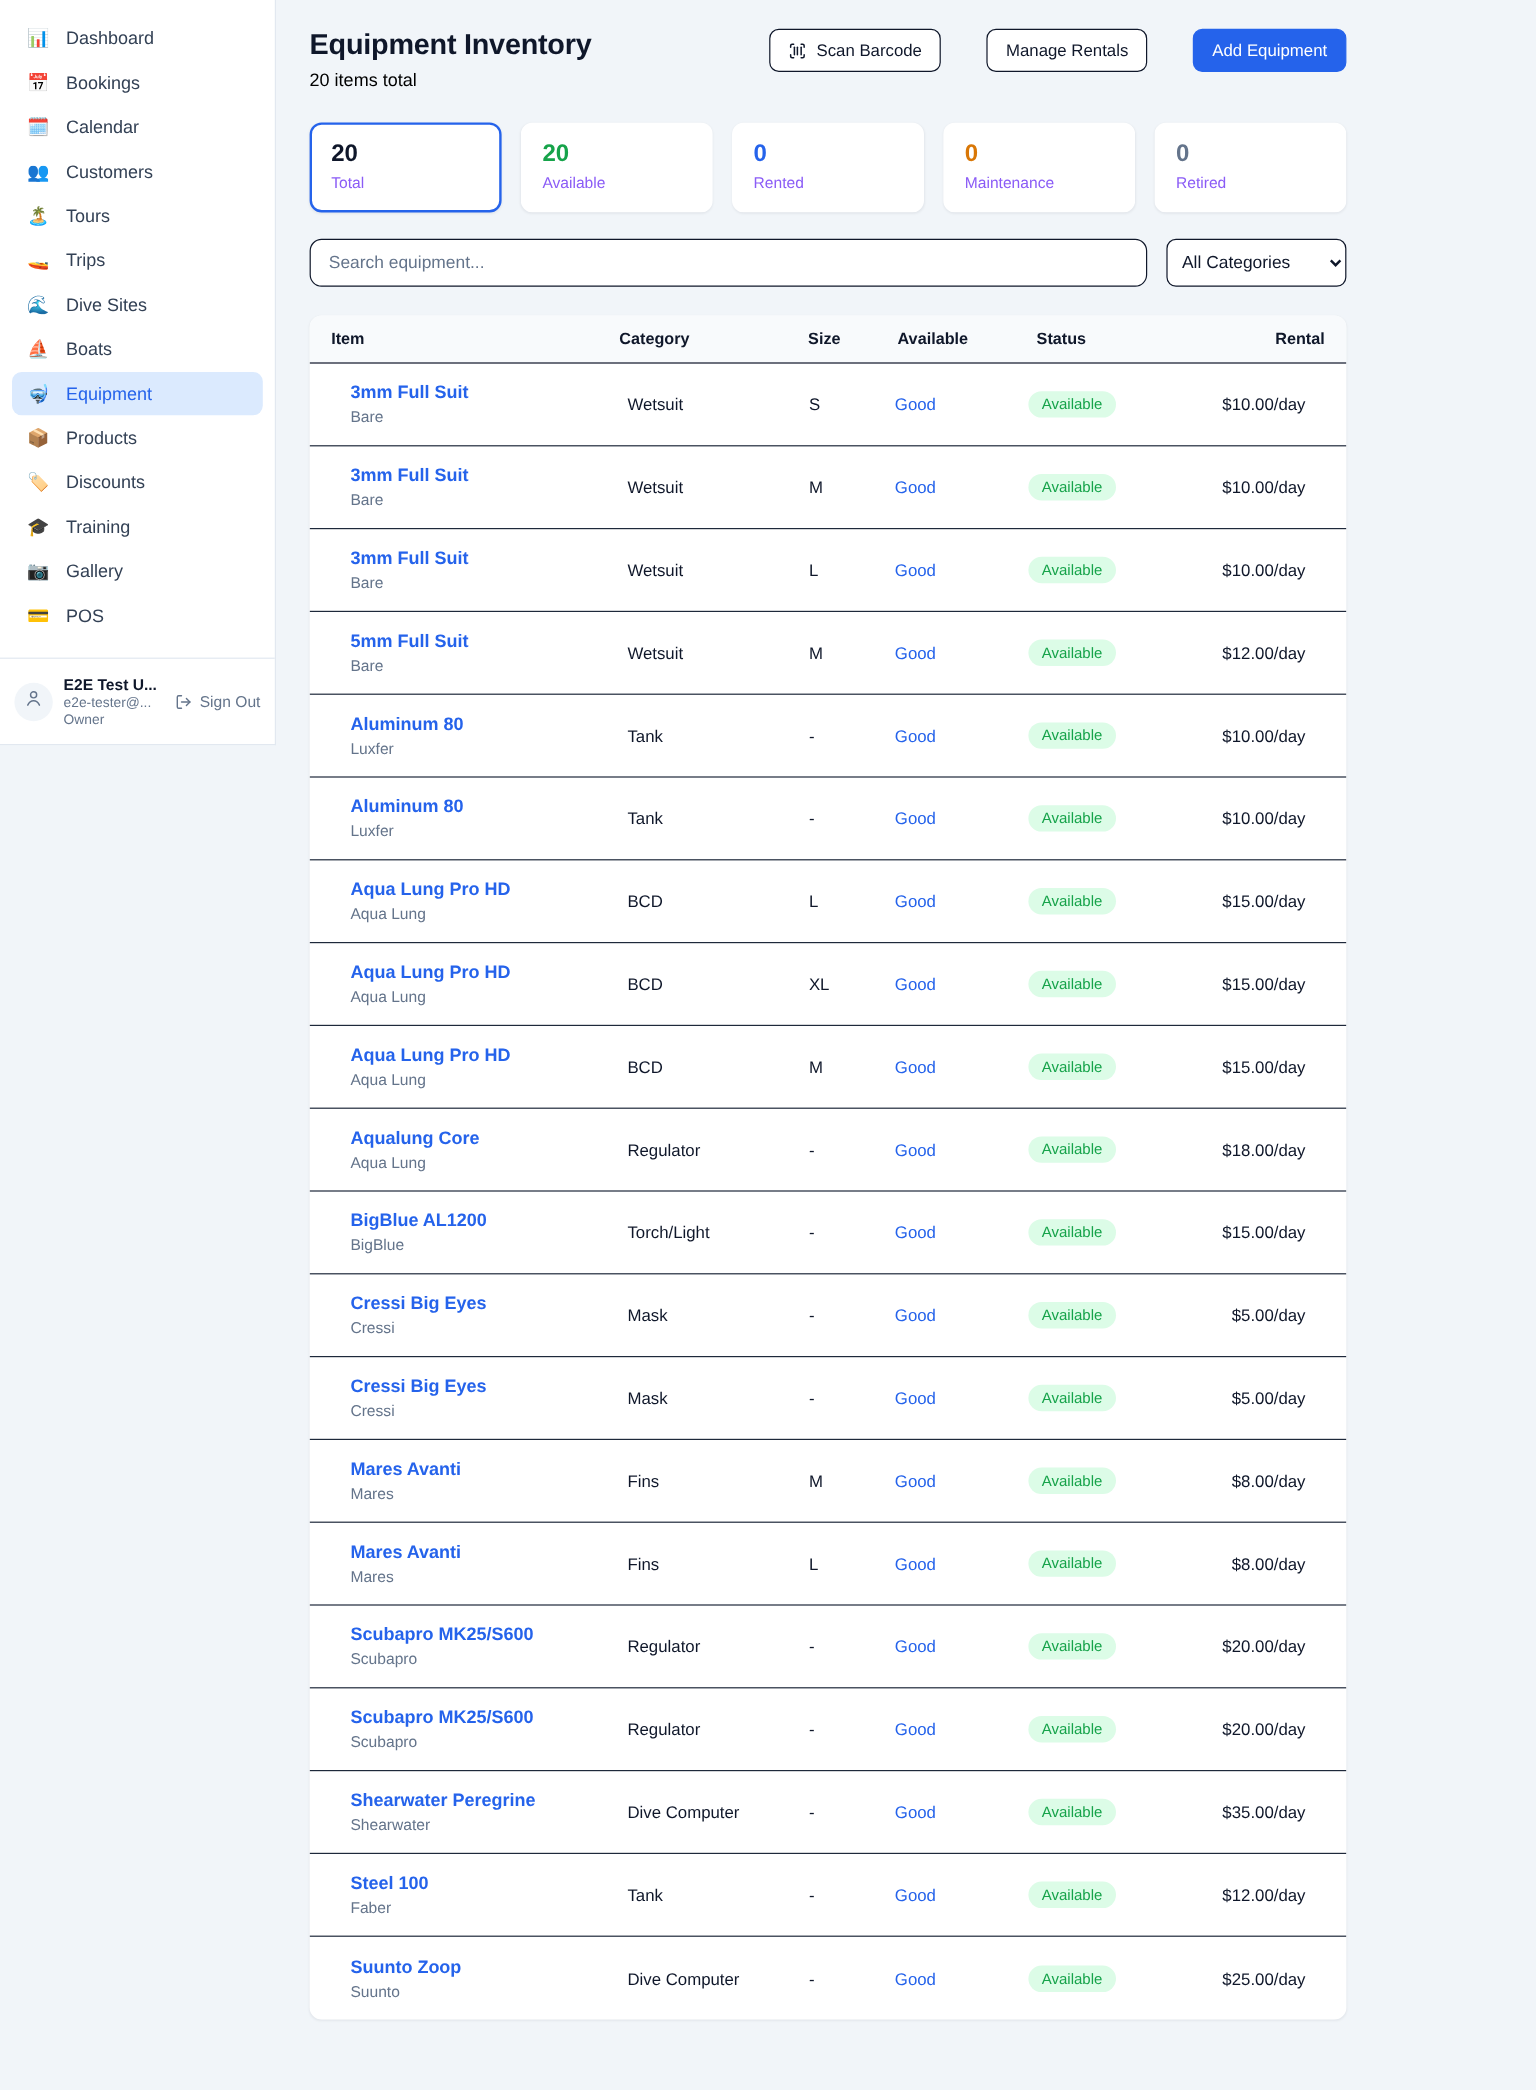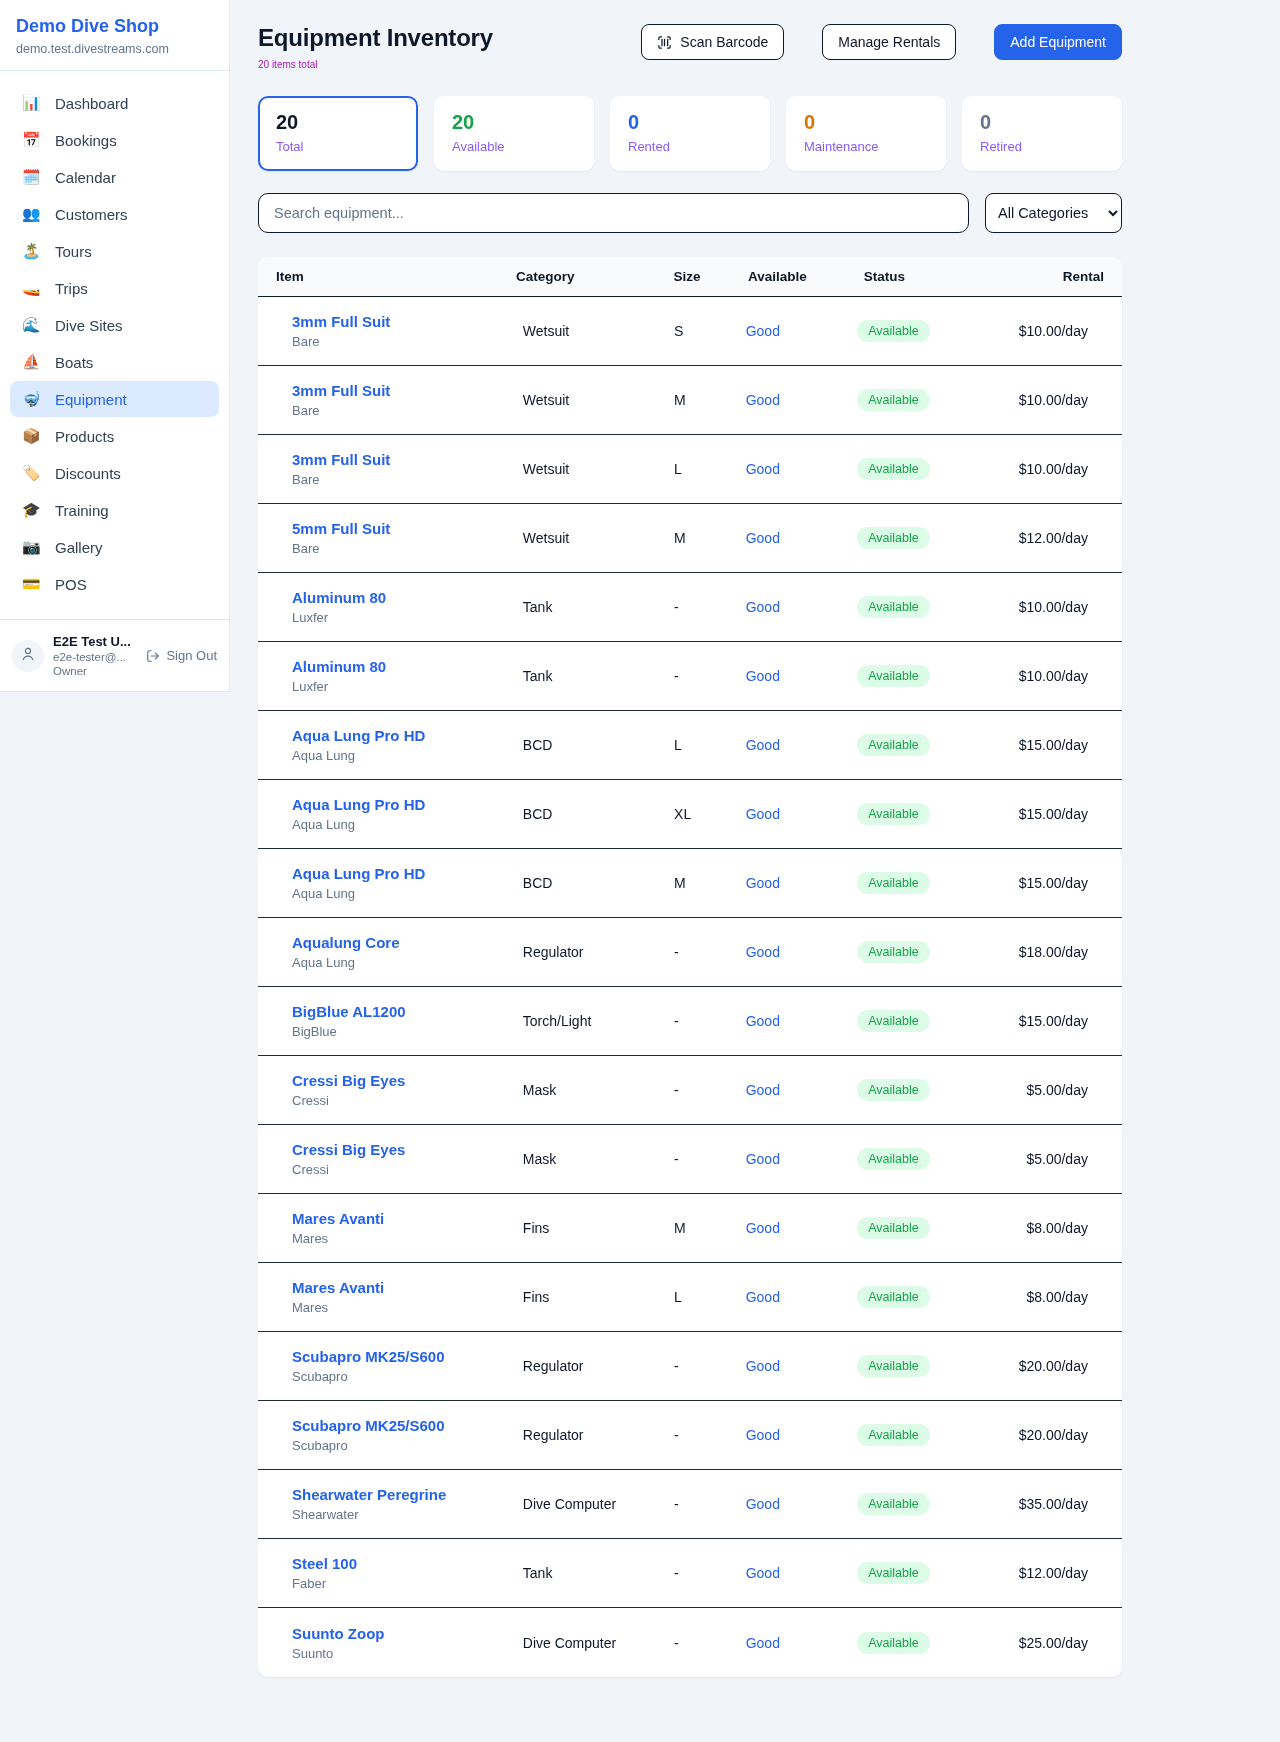--- a/index.html
+++ b/index.html
@@ -24,36 +24,36 @@
   .user-meta { flex: 1; min-width: 0; }
   .user-name { font-size: 13px; font-weight: bold; white-space: nowrap; overflow: hidden; }
   .user-email, .user-role { font-size: 11.5px; color: #64748b; margin-top: 2px; white-space: nowrap; overflow: hidden; }
   .signout-btn { display: flex; align-items: center; gap: 6px; background: none; border: none; color: #64748b; font-size: 13px; font-family: inherit; cursor: pointer; padding: 0; flex: 0 0 auto; }
 
   
   .main { flex: 1; padding: 24px 28px 32px; }
   .main-inner { width: 864px; }
   .page-head { display: flex; justify-content: space-between; align-items: flex-start; }
   .page-title { font-size: 24px; font-weight: bold; margin: 0; letter-spacing: -0.2px; }
-  .page-subtitle { font-size: 10px; color: #a21caf; margin-top: 7px; }
+  .page-subtitle { font-size: 15px; color: #000000; margin-top: 7px; }
   .head-actions { display: flex; gap: 10px; align-items: center; }
   .btn { height: 36px; padding: 0 15px; border-radius: 8px; font-size: 14px; font-family: inherit; cursor: pointer; display: inline-flex; align-items: center; gap: 8px; margin-left: 28px; }
   .btn-outline { background: #fff; border: 1px solid #0f172a; color: #0f172a; }
   .btn-primary { background: #2563eb; border: 1px solid #2563eb; color: #fff; font-weight: 500; }
 
   .stats { display: flex; gap: 16px; margin-top: 26px; }
   .stat-card { flex: 1; background: #fff; border-radius: 10px; padding: 13px 16px 15px; border: 2px solid transparent; box-shadow: 0 1px 2px rgba(15,23,42,0.06); cursor: pointer; }
   .stat-card.selected { border-color: #2563eb; }
   .stat-value { font-size: 20px; font-weight: bold; }
   .stat-label { font-size: 13px; color: #8b5cf6; margin-top: 5px; }
 
   .filter-row { display: flex; gap: 16px; margin-top: 22px; }
   .search-input { flex: 1; height: 40px; border: 1px solid #0f172a; border-radius: 10px; padding: 0 15px; font-size: 14.5px; font-family: inherit; background: #fff; color: #0f172a; outline: none; }
   .search-input::placeholder { color: #64748b; }
-  .category-select { width: 137px; height: 40px; border: 1px solid #0f172a; border-radius: 8px; background: #fff; font-size: 14.5px; font-family: inherit; color: #0f172a; padding: 0 8px; }
+  .category-select { width: 150px; height: 40px; border: 1px solid #0f172a; border-radius: 8px; background: #fff; font-size: 14.5px; font-family: inherit; color: #0f172a; padding: 0 8px; }
 
   
   .table-card { margin-top: 24px; background: #fff; border-radius: 10px; box-shadow: 0 1px 2px rgba(15,23,42,0.06); overflow: hidden; }
   .tgrid { display: grid; grid-template-columns: 29% 19% 9% 14% 18% 11%; align-items: center; }
   .thead { padding: 12px 18px; background: #f8fafc; border-bottom: 1px solid #0f172a; }
   .th { font-size: 13.5px; font-weight: bold; color: #0f172a; }
   .trow { padding: 11px 34px; border-bottom: 1px solid #1e293b; min-height: 69px; }
   .trow:last-of-type { border-bottom: none; }
   .item-name { color: #2563eb; font-size: 15px; font-weight: 600; cursor: pointer; }
   .item-brand { color: #64748b; font-size: 13px; margin-top: 4px; }
@@ -61,24 +61,20 @@
   .good-link { color: #2563eb; font-size: 14px; cursor: pointer; }
   .badge { display: inline-block; background: #dcfce7; color: #16a34a; font-size: 12.5px; padding: 4px 11px; border-radius: 999px; }
   .right { text-align: right; }
 </style>
 </head>
 <body>
 
 <div class="app">
 
   <aside class="sidebar">
-    <div class="brand-wrap">
-      <div class="brand">Demo Dive Shop</div>
-      <div class="domain">demo.test.divestreams.com</div>
-    </div>
 
     <nav class="nav">
 
         <div class="nav-item">
           <span class="nav-icon">📊</span>
           <span class="nav-label">Dashboard</span>
         </div>
 
         <div class="nav-item">
           <span class="nav-icon">📅</span>

